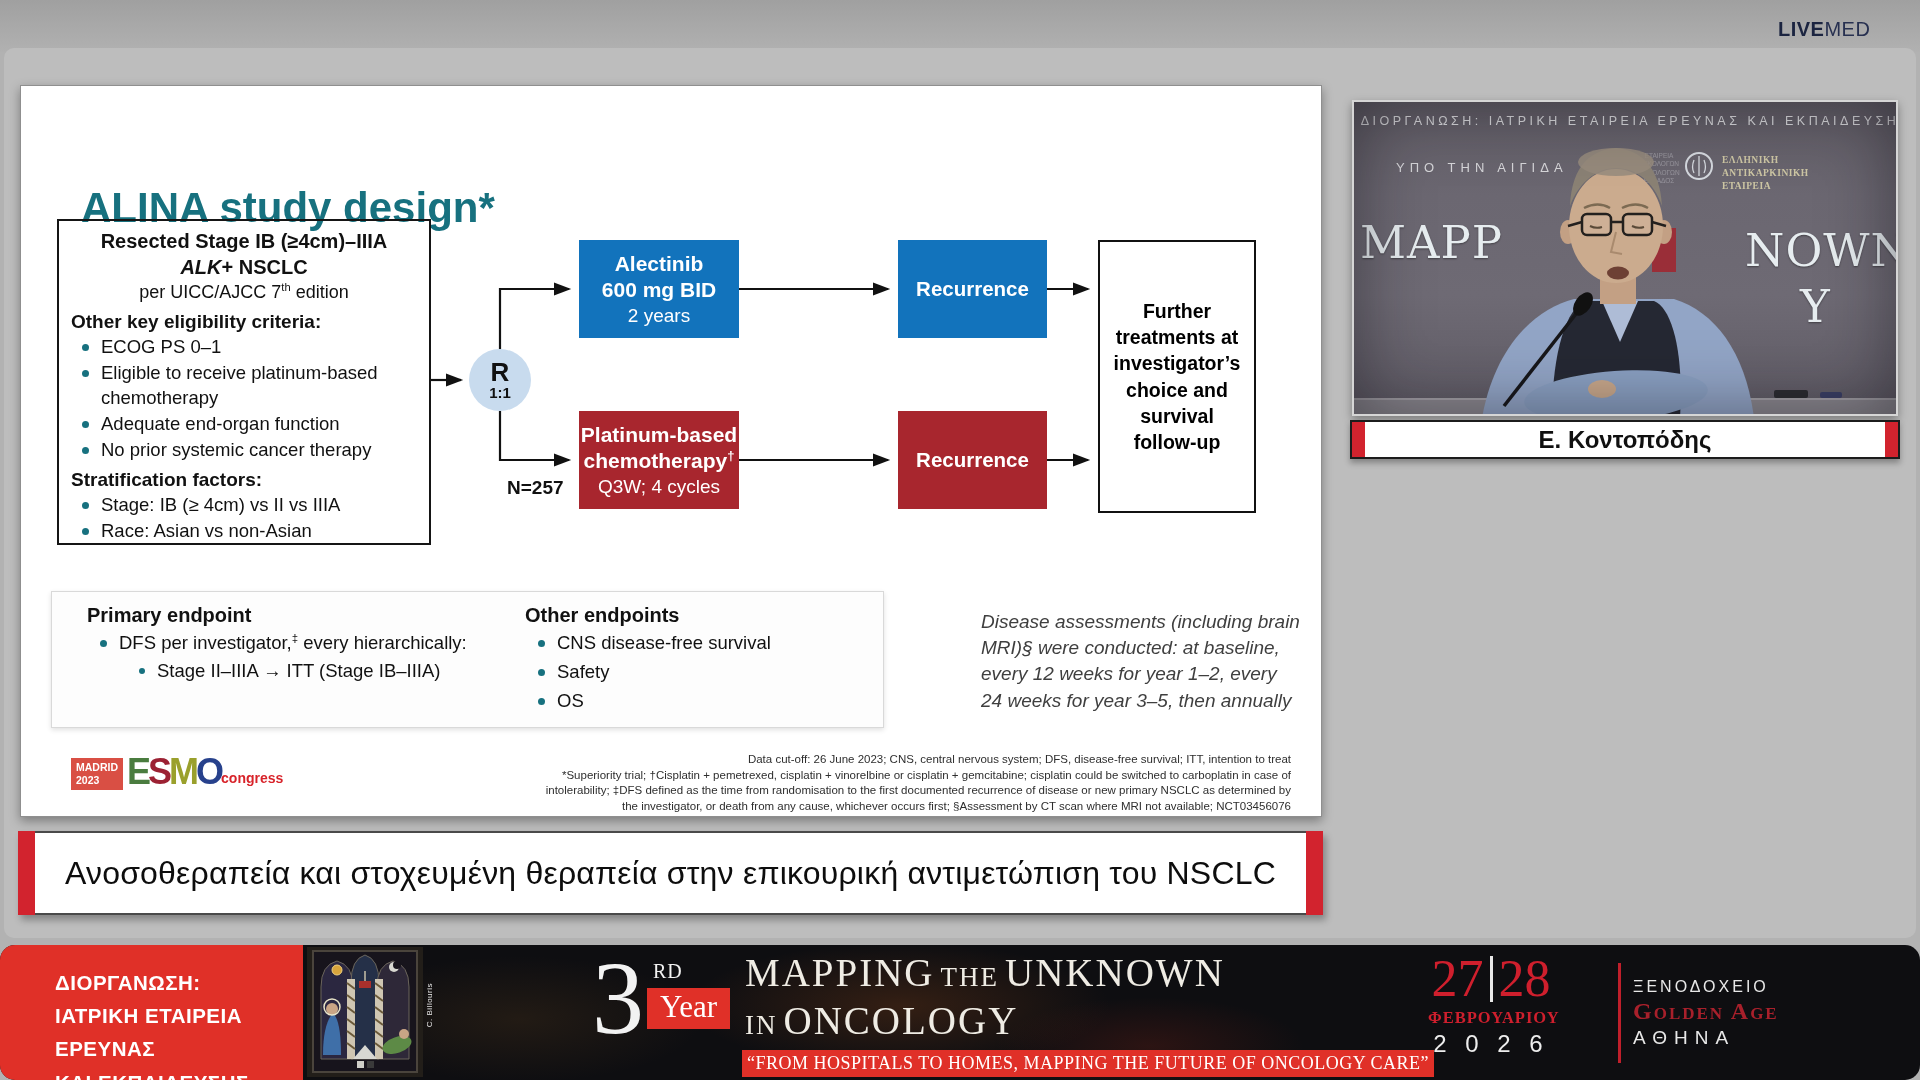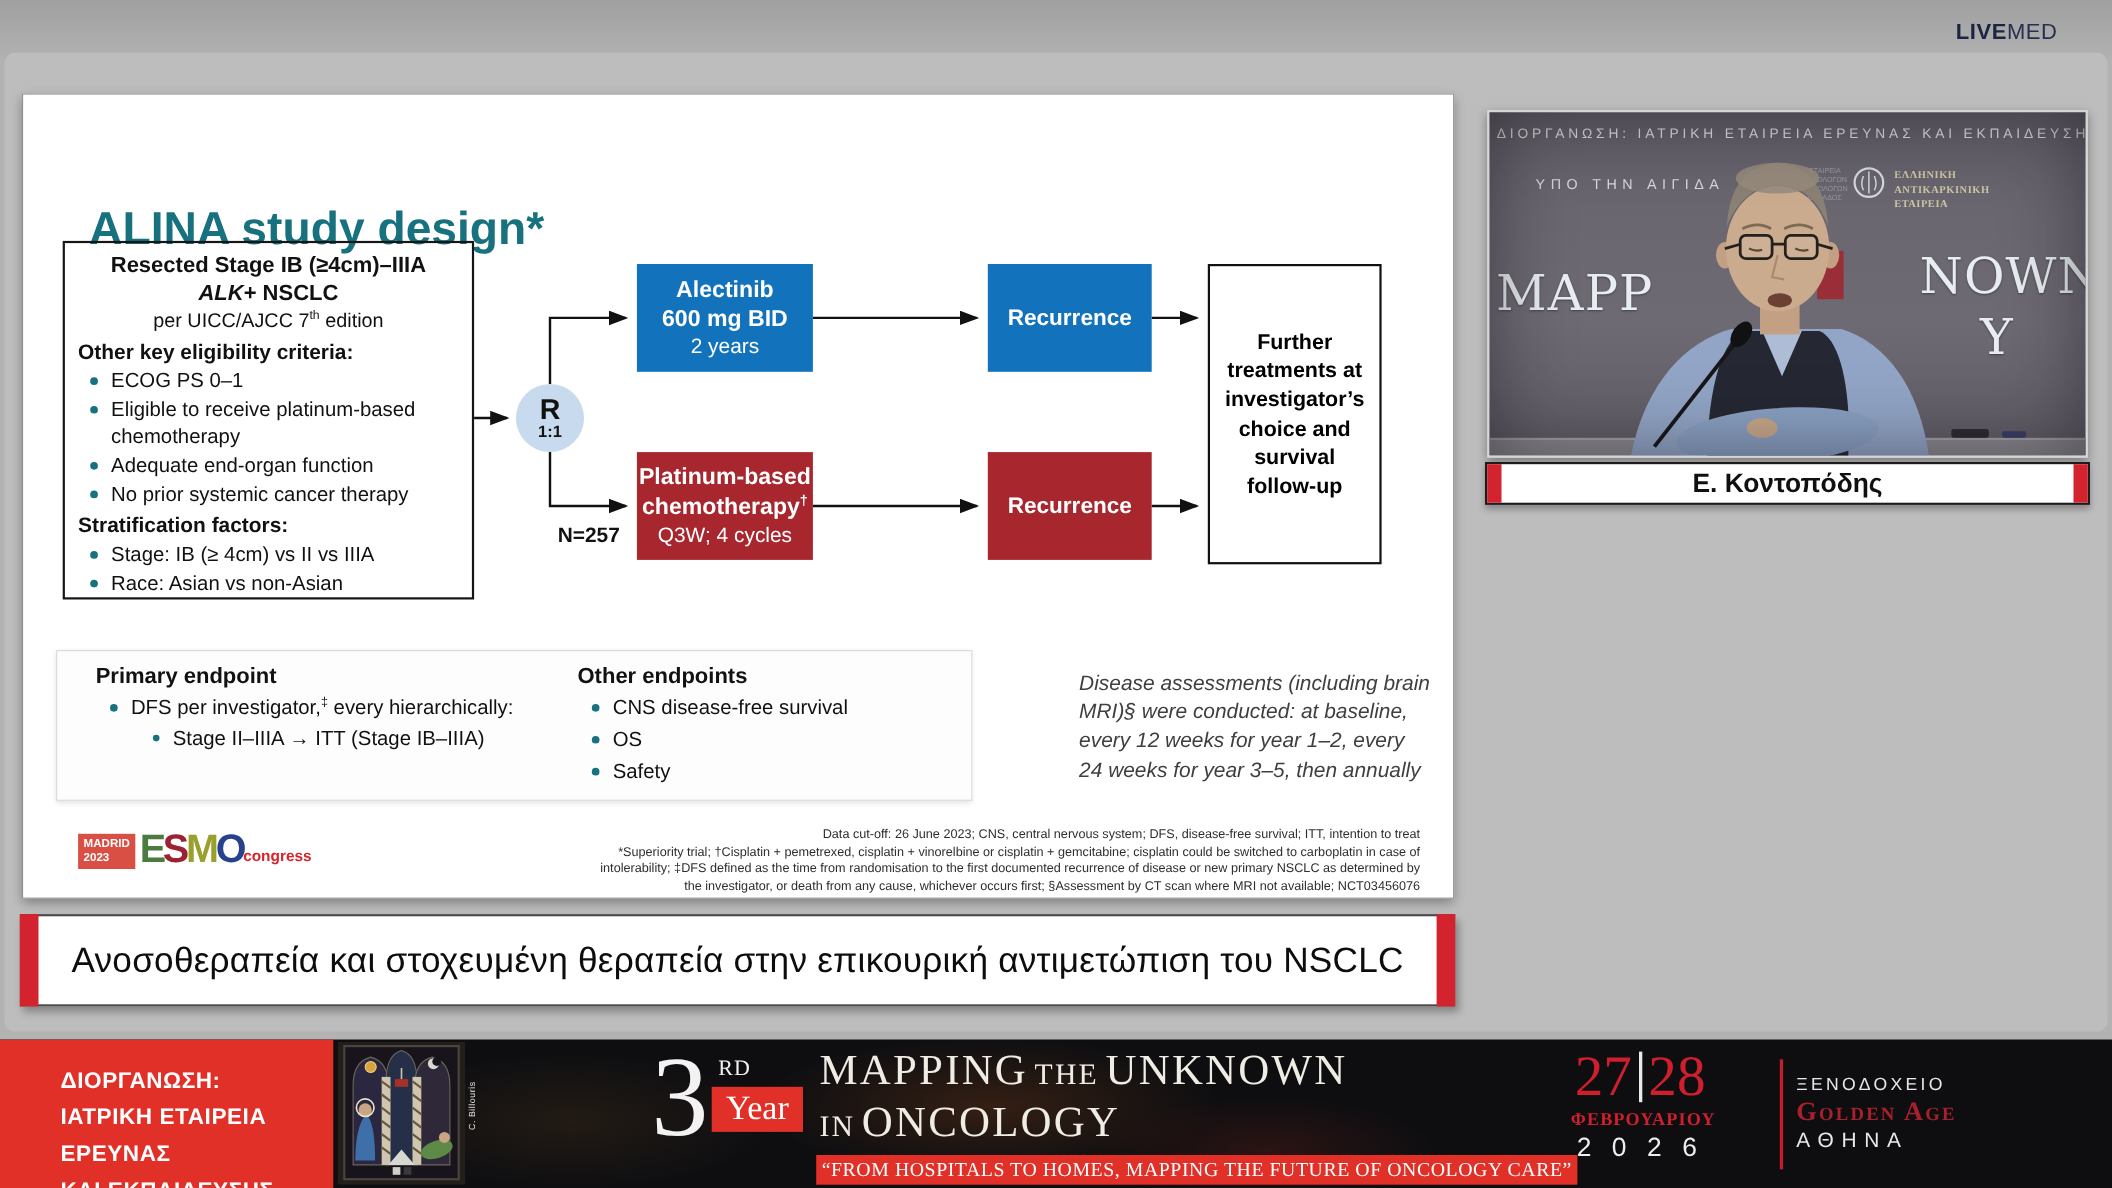--- a/index.html
+++ b/index.html
@@ -94,21 +94,21 @@
   .v-toptext { position:absolute; left:-14px; top:12px; width:580px; text-align:center;
     white-space:nowrap; font-size:12.5px; letter-spacing:3.5px; color:#dcdcdf; }
   .v-aegis { position:absolute; left:42px; top:58px; font-size:13px; letter-spacing:5px; color:#d6d6d9; }
   .v-faint { position:absolute; left:280px; top:50px; width:50px; text-align:center;
     font-size:6.5px; line-height:1.3; color:rgba(232,232,238,.35); }
   .v-emblem { position:absolute; left:330px; top:49px; }
   .v-soc { position:absolute; left:368px; top:52px; font-family:"Liberation Serif",serif;
     font-weight:bold; font-size:9.5px; line-height:1.35; color:#cdc6a4; letter-spacing:.5px; }
   .v-serif { position:absolute; font-family:"DejaVu Serif",serif; color:#e7edf0;
     font-size:45px; letter-spacing:1px; text-shadow:0 1px 2px rgba(0,0,0,.4); }
-  .v-map{ left:6px; top:138px; } .v-nown{ left:391px; top:122px; } .v-y{ left:446px; top:178px; }
+  .v-map{ left:6px; top:114px; } .v-nown{ left:391px; top:122px; } .v-y{ left:446px; top:178px; }
   .v-redpatch { position:absolute; left:298px; top:126px; width:24px; height:44px;
     background:#a2242e; opacity:.85; }
   .v-speaker { position:absolute; left:0; top:0; }
 
   .name-banner { position:absolute; left:1350px; top:420px; width:550px; height:39px;
     background:#fff; border:2px solid #1c1c1c; box-shadow:0 4px 6px rgba(0,0,0,.3);
     display:flex; align-items:center; justify-content:center; }
   .name-banner .cap { position:absolute; top:0; bottom:0; width:13px; background:#d2232e; }
   .cap-l{left:0;} .cap-r{right:0;}
   .name-text { font-weight:bold; font-size:24px; color:#101010; }
@@ -118,21 +118,21 @@
     display:flex; align-items:center; justify-content:center; }
   .session-bar .cap { position:absolute; top:-2px; bottom:-2px; width:17px; background:#d2232e; }
   .session-text { font-size:32px; color:#0d0d0d; letter-spacing:.2px; }
 
   
   .footer { position:absolute; left:0; top:945px; width:1920px; height:135px;
     background:
       radial-gradient(ellipse 300px 90px at 900px 45%, rgba(140,70,25,.30), transparent 70%),
       radial-gradient(ellipse 220px 70px at 1150px 75%, rgba(150,40,25,.22), transparent 70%),
       radial-gradient(ellipse 260px 90px at 520px 55%, rgba(95,65,30,.25), transparent 70%),
-      #0e0e11; overflow:hidden; }
+      #0e0e11; overflow:hidden;border-radius:15px; }
   .f-org { position:absolute; left:0; top:0; width:303px; height:135px; background:#e03028;
     color:#fff; font-weight:bold; font-size:20.5px; line-height:1.62; letter-spacing:.5px;
     padding:21px 0 0 55px; }
   .f-art { position:absolute; left:307px; top:2px; }
   .f-credit { position:absolute; left:425px; top:38px; color:#e8e8e8; font-size:8px;
     writing-mode:vertical-rl; transform:rotate(180deg); letter-spacing:.5px; }
   .f-3 { position:absolute; left:592px; top:946px; font-family:"Liberation Serif",serif;
     font-size:104px; line-height:1; color:#f2f2f2; }
   .f-rd { position:absolute; left:653px; top:960px; font-family:"Liberation Serif",serif;
     font-size:20px; color:#f2f2f2; letter-spacing:1px; }
@@ -238,22 +238,22 @@
 
     <div class="endpoints">
       <div class="ep-left">
         <div class="ep-head">Primary endpoint</div>
         <div class="ep-li"><span>DFS per investigator,</span><sup>‡</sup><span> every hierarchically:</span></div>
         <div class="ep-sub">Stage II–IIIA → ITT (Stage IB–IIIA)</div>
       </div>
       <div class="ep-right">
         <div class="ep-head">Other endpoints</div>
         <div class="ep-li">CNS disease-free survival</div>
+        <div class="ep-li">Safety</div>
         <div class="ep-li">OS</div>
-        <div class="ep-li">Safety</div>
       </div>
     </div>
 
     <div class="assess-note">
       <div>Disease assessments (including brain</div>
       <div>MRI)§ were conducted: at baseline,</div>
       <div>every 12 weeks for year 1–2, every</div>
       <div>24 weeks for year 3–5, then annually</div>
     </div>
 

